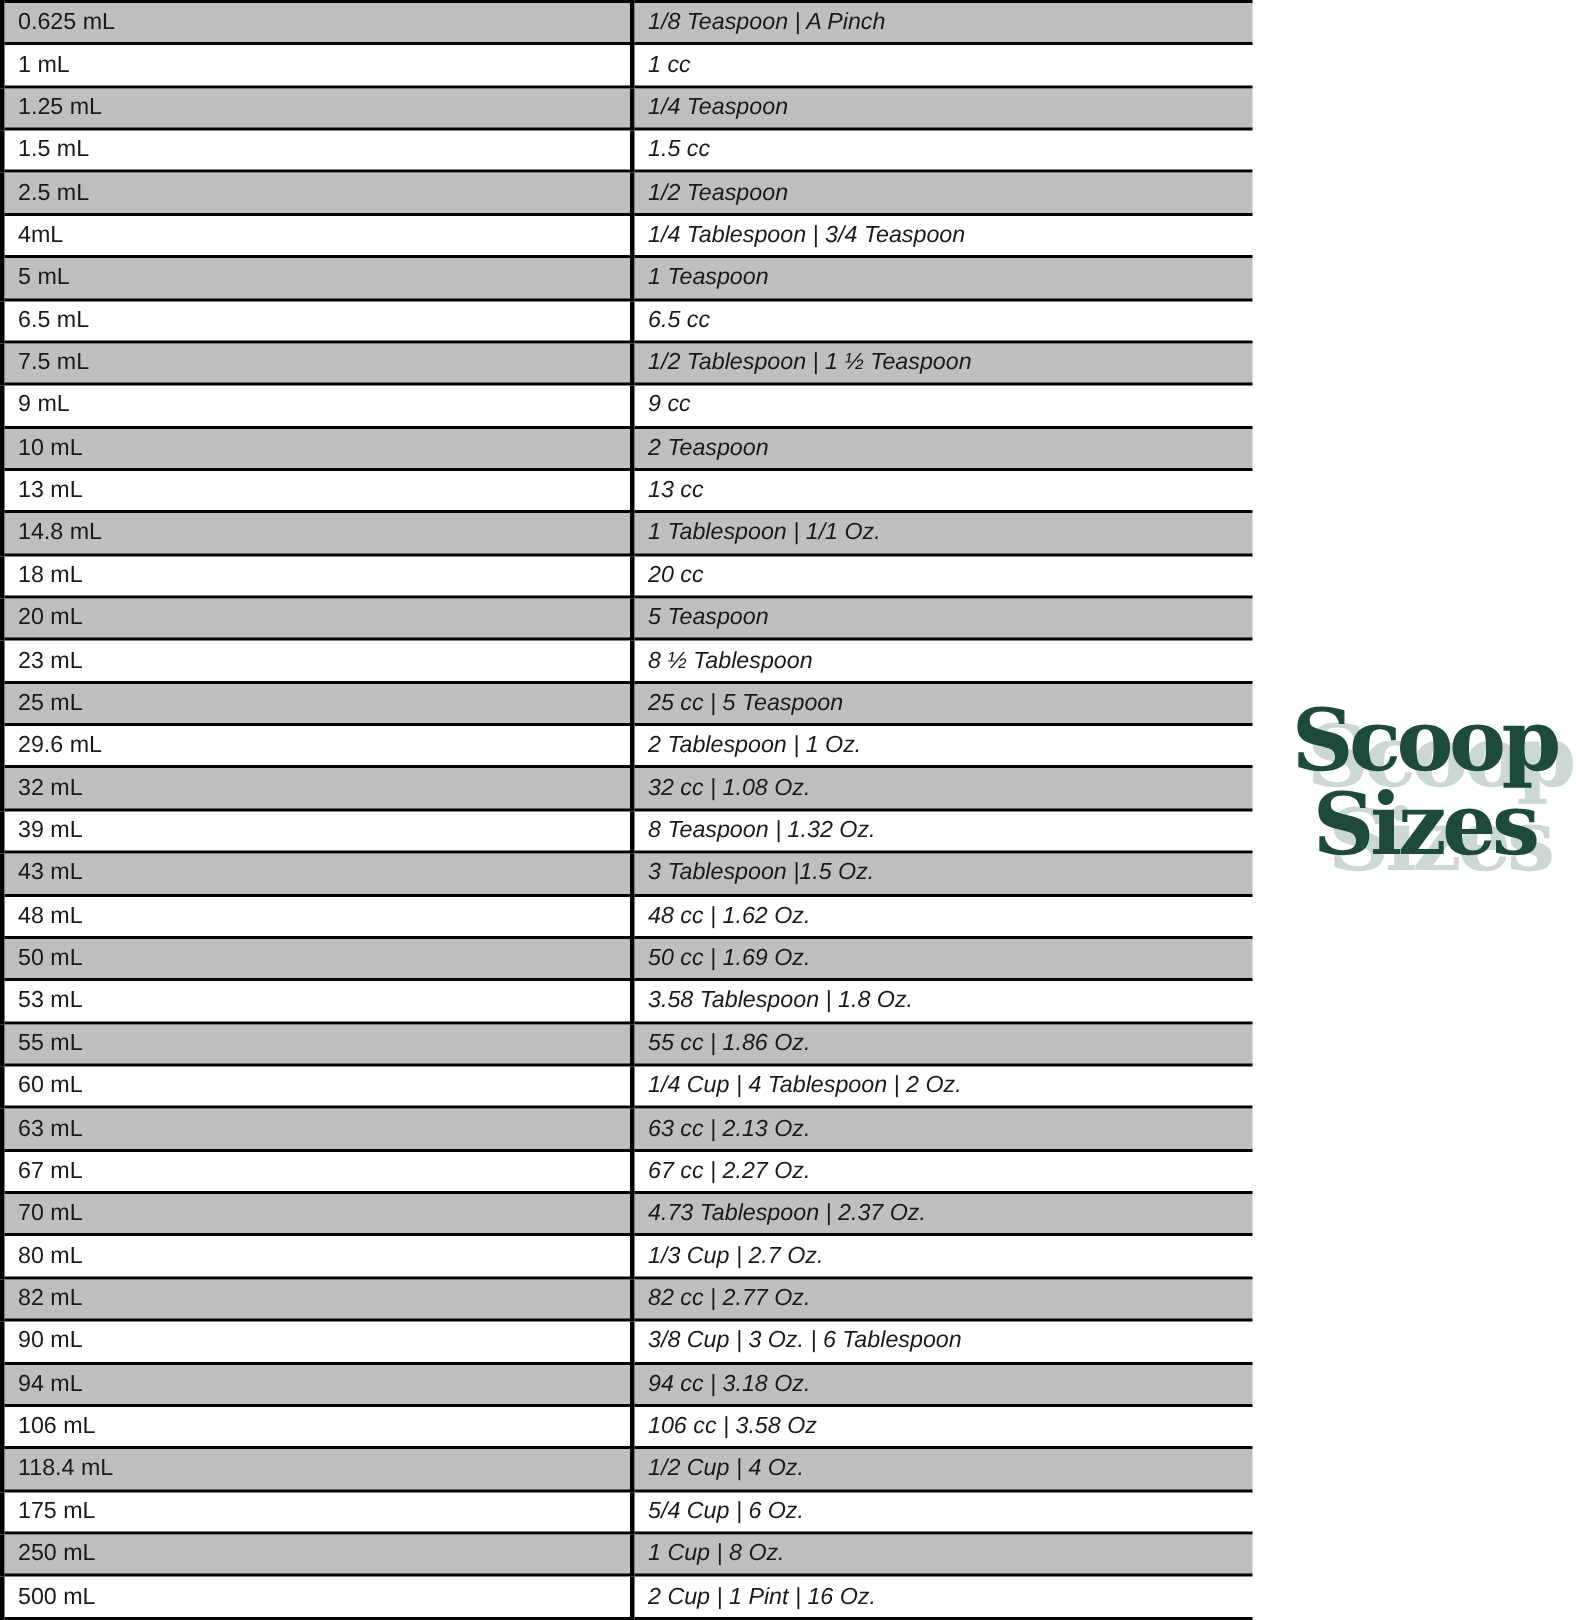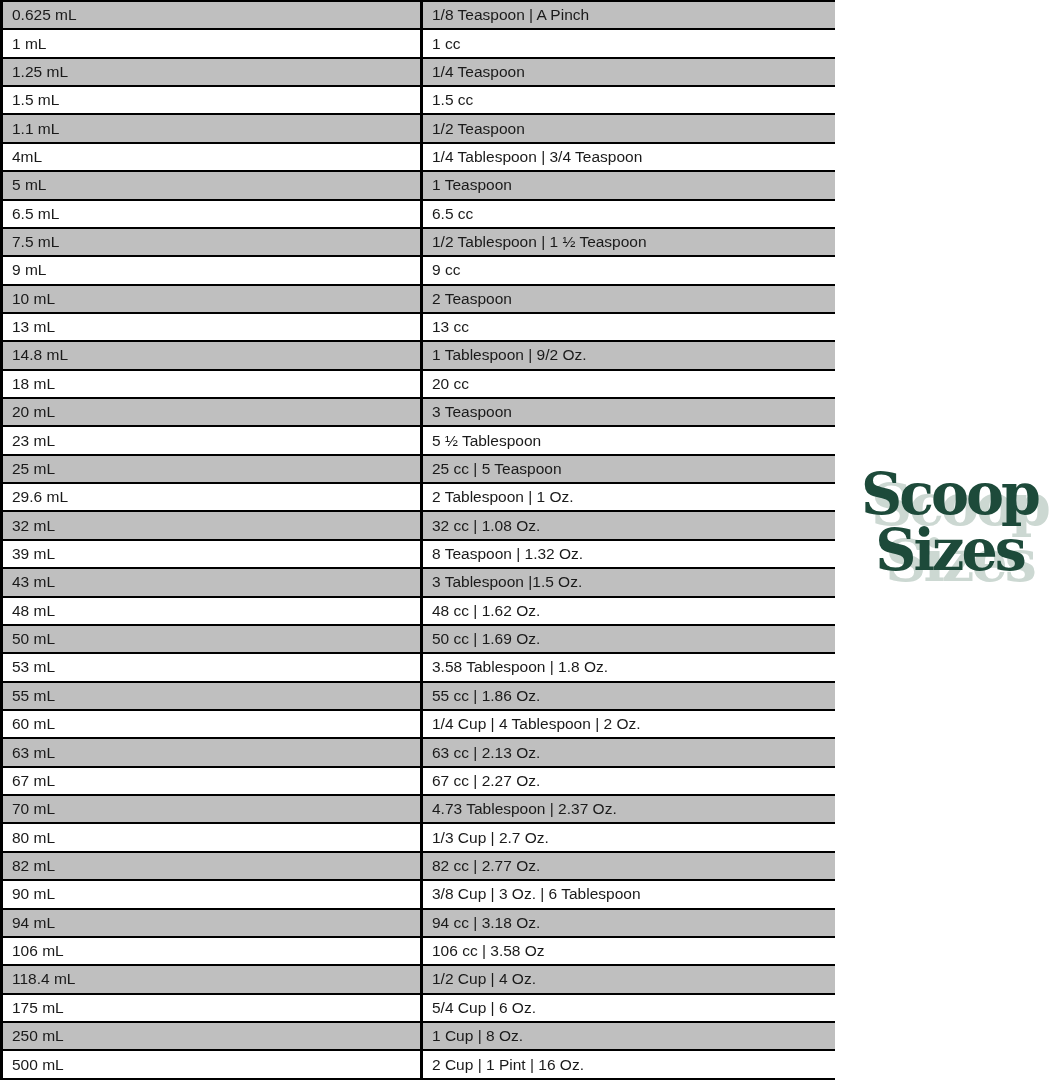--- a/index.html
+++ b/index.html
@@ -30,21 +30,21 @@
     vertical-align: middle;
     white-space: nowrap;
     overflow: hidden;
     border-top: 2px solid #000000;
   }
   table.conv tr:last-child td { border-bottom: 2px solid #000000; }
   table.conv td.col-ml {
     border-left: 3px solid #000000;
     border-right: 3px solid #000000;
   }
-  table.conv td.col-eq { border-right: none; }
+  table.conv td.col-eq { border-right: none; font-style: italic; }
   table.conv tr:nth-child(odd) td { background: var(--row-gray, #bfbfbf); }
   table.conv tr:nth-child(even) td { background: #ffffff; }
 
   
   .logo {
     position: absolute;
     left: 836px;
     top: 466px;
     width: 227px;
     text-align: center;
@@ -76,21 +76,21 @@
       </tr>
       <tr>
         <td class="col-ml">1.25 mL</td>
         <td class="col-eq">1/4 Teaspoon</td>
       </tr>
       <tr>
         <td class="col-ml">1.5 mL</td>
         <td class="col-eq">1.5 cc</td>
       </tr>
       <tr>
-        <td class="col-ml">1.1 mL</td>
+        <td class="col-ml">2.5 mL</td>
         <td class="col-eq">1/2 Teaspoon</td>
       </tr>
       <tr>
         <td class="col-ml">4mL</td>
         <td class="col-eq">1/4 Tablespoon | 3/4 Teaspoon</td>
       </tr>
       <tr>
         <td class="col-ml">5 mL</td>
         <td class="col-eq">1 Teaspoon</td>
       </tr>
@@ -109,33 +109,33 @@
       <tr>
         <td class="col-ml">10 mL</td>
         <td class="col-eq">2 Teaspoon</td>
       </tr>
       <tr>
         <td class="col-ml">13 mL</td>
         <td class="col-eq">13 cc</td>
       </tr>
       <tr>
         <td class="col-ml">14.8 mL</td>
-        <td class="col-eq">1 Tablespoon | 9/2 Oz.</td>
+        <td class="col-eq">1 Tablespoon | 1/1 Oz.</td>
       </tr>
       <tr>
         <td class="col-ml">18 mL</td>
         <td class="col-eq">20 cc</td>
       </tr>
       <tr>
         <td class="col-ml">20 mL</td>
-        <td class="col-eq">3 Teaspoon</td>
+        <td class="col-eq">5 Teaspoon</td>
       </tr>
       <tr>
         <td class="col-ml">23 mL</td>
-        <td class="col-eq">5 ½ Tablespoon</td>
+        <td class="col-eq">8 ½ Tablespoon</td>
       </tr>
       <tr>
         <td class="col-ml">25 mL</td>
         <td class="col-eq">25 cc | 5 Teaspoon</td>
       </tr>
       <tr>
         <td class="col-ml">29.6 mL</td>
         <td class="col-eq">2 Tablespoon | 1 Oz.</td>
       </tr>
       <tr>

